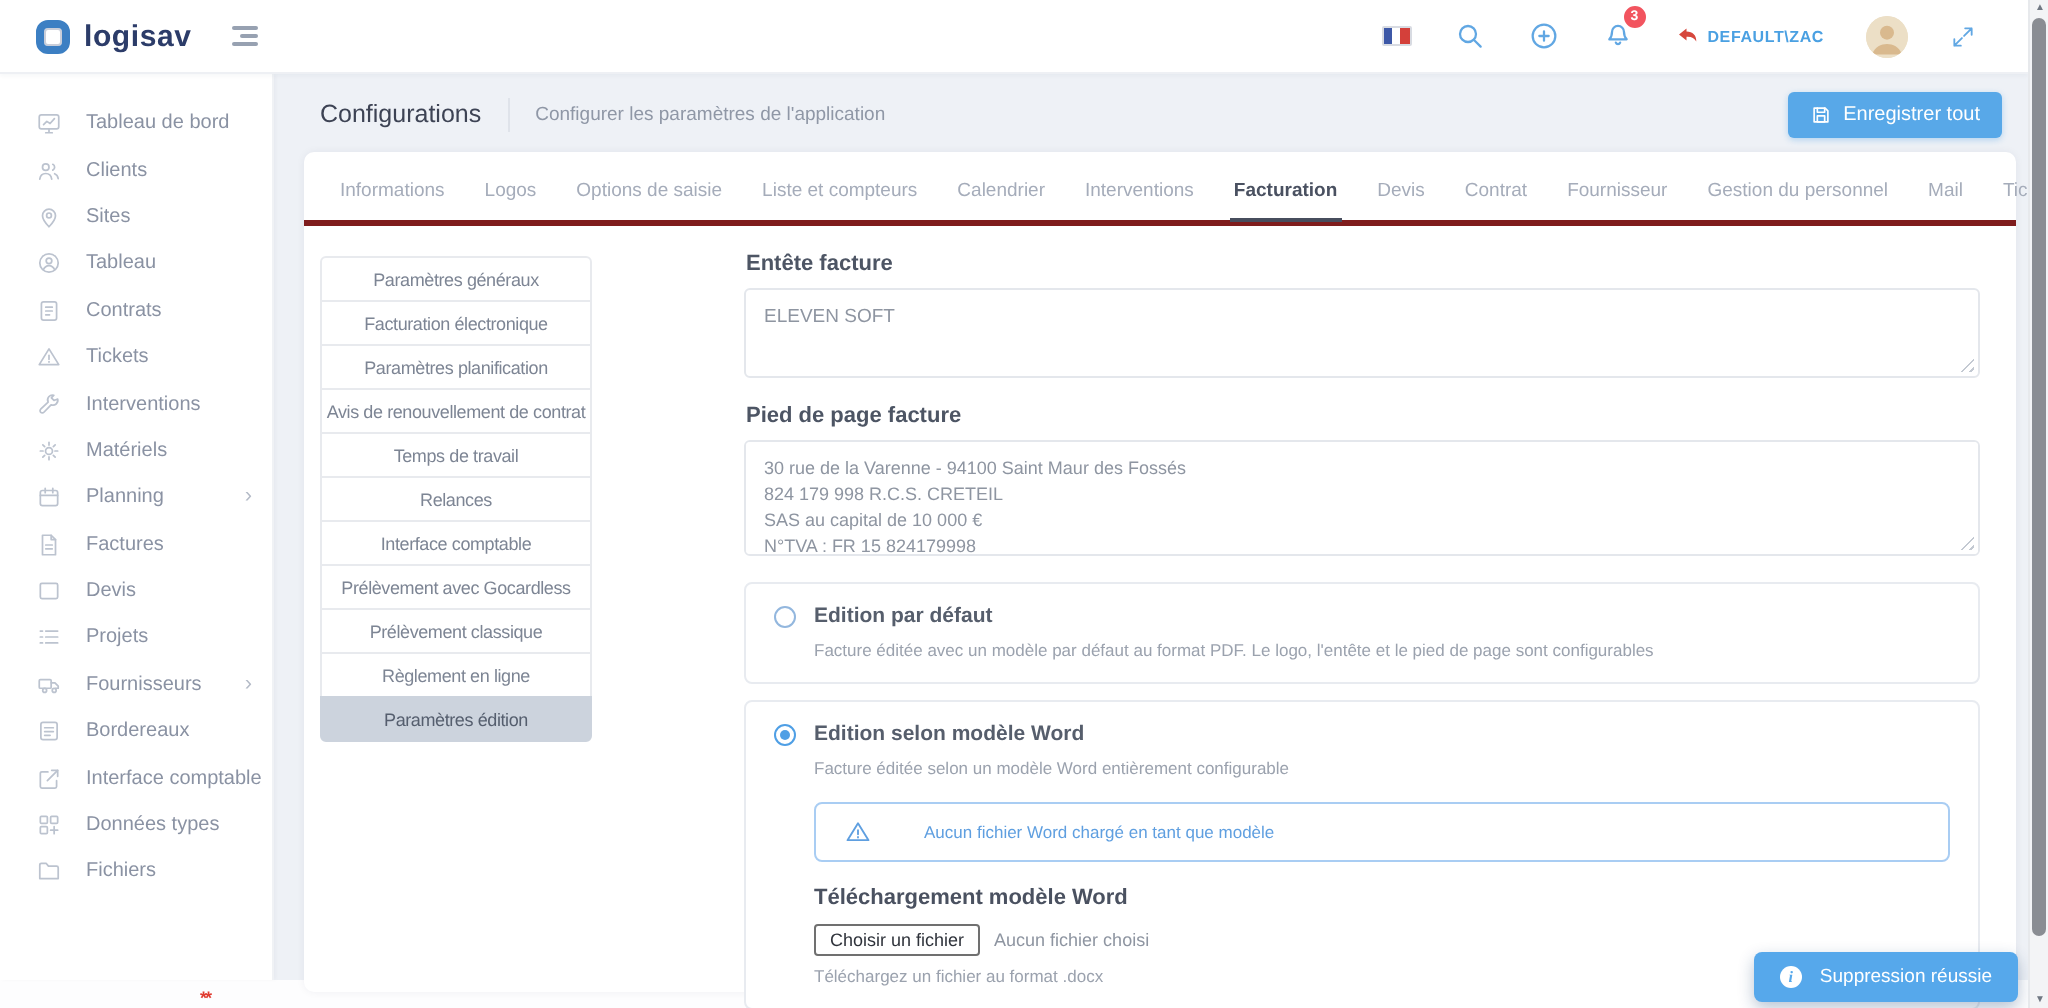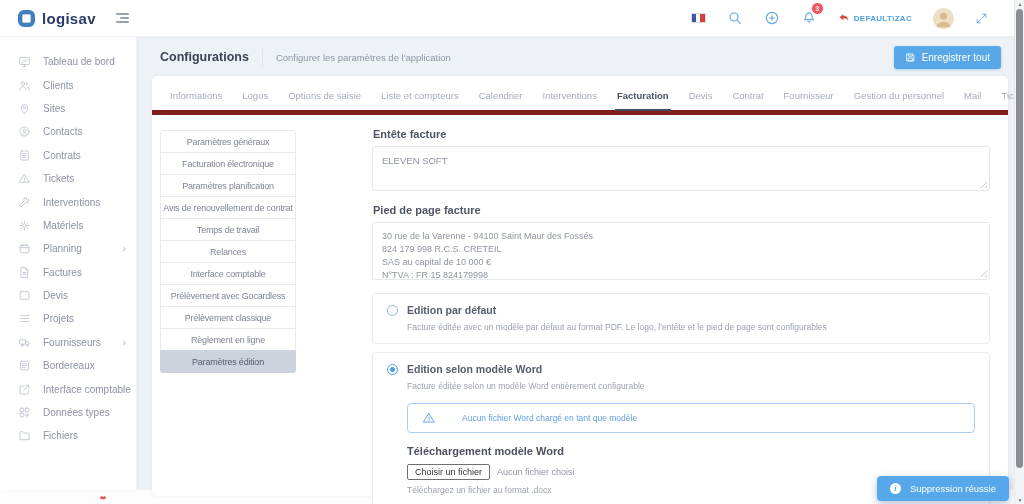--- a/index.html
+++ b/index.html
@@ -36,31 +36,31 @@
              padding-top:13px; overflow:hidden; }
   .sb-item { height:23.4px; display:flex; align-items:center; padding:0 10px 0 18px; cursor:pointer; }
   .sb-item .icn { width:13px; height:13px; margin-right:12px; flex:none; }
   .icn { stroke:#bcc3cf; fill:none; stroke-width:1.6; stroke-linecap:round; stroke-linejoin:round; }
   .sb-label { font-size:10px; color:#8a92a3; white-space:nowrap; }
   .chev { margin-left:auto; color:#b4bbc7; font-size:11px; line-height:1; }
 
   
   .main { position:absolute; top:37px; left:137px; width:877px; height:453px; background:#eef1f6; z-index:1; }
   .page-head { display:flex; align-items:center; height:38px; padding:2px 13px 0 23px; }
-  .page-title { font-size:12.5px; font-weight:bold; color:#3d4354; }
+  .page-title { font-size:12.5px; font-weight:normal; color:#3d4354; }
   .ph-divider { width:1px; height:17px; background:#dfe3ea; margin:0 13px; }
   .page-subtitle { font-size:9.5px; color:#8f97a6; }
   .save-btn { margin-left:auto; display:flex; align-items:center; gap:6px; background:#58a8e8; color:#fff;
               border:none; border-radius:3px; font-size:10px; padding:6px 11px; cursor:pointer;
               font-family:"Liberation Sans", sans-serif; box-shadow:0 1px 3px rgba(88,168,232,.4); }
   .save-btn .icn { stroke:#fff; width:11px; height:11px; stroke-width:1.8; }
 
   .card { position:absolute; left:15px; top:39px; width:856px; height:420px; background:#fff;
           border-radius:5px; box-shadow:0 0 4px rgba(30,40,70,.06); }
-  .tabs { display:flex; align-items:flex-end; padding:14px 8px 0 8px; border-bottom:5px solid #7f1d1d; }
+  .tabs { display:flex; align-items:flex-end; padding:14px 8px 0 8px; border-bottom:3px solid #7f1d1d; }
   .tab { font-size:9.5px; color:#a5acba; padding:0 2px 8px 2px; margin:0 8px; white-space:nowrap;
          cursor:pointer; border-bottom:2px solid transparent; margin-bottom:-1px; }
   .tab.active { color:#4a5161; font-weight:bold; border-bottom-color:#474d5d; }
 
   .content-row { display:flex; padding:12px 18px 0 8px; }
   .submenu { width:136px; flex:none; margin-top:3px; }
   .sm-item { border:1px solid #e8eaee; margin-top:-1px; height:23px; display:flex; align-items:center;
              justify-content:center; font-size:9px; letter-spacing:-0.2px; color:#7d8594; background:#fff;
              cursor:pointer; white-space:nowrap; overflow:hidden; padding:0 2px; }
   .sm-item:first-child { border-radius:3px 3px 0 0; margin-top:0; }
@@ -303,21 +303,21 @@
     <div class="sb-item">
         <svg class="icn">
           <use href="#i-pin"></use>
         </svg>
         <span class="sb-label">Sites</span>
       </div>
     <div class="sb-item">
         <svg class="icn">
           <use href="#i-contact"></use>
         </svg>
-        <span class="sb-label">Contacts</span>
+        <span class="sb-label">Tableau</span>
       </div>
     <div class="sb-item">
         <svg class="icn">
           <use href="#i-contract"></use>
         </svg>
         <span class="sb-label">Contrats</span>
       </div>
     <div class="sb-item">
         <svg class="icn">
           <use href="#i-warn"></use>

